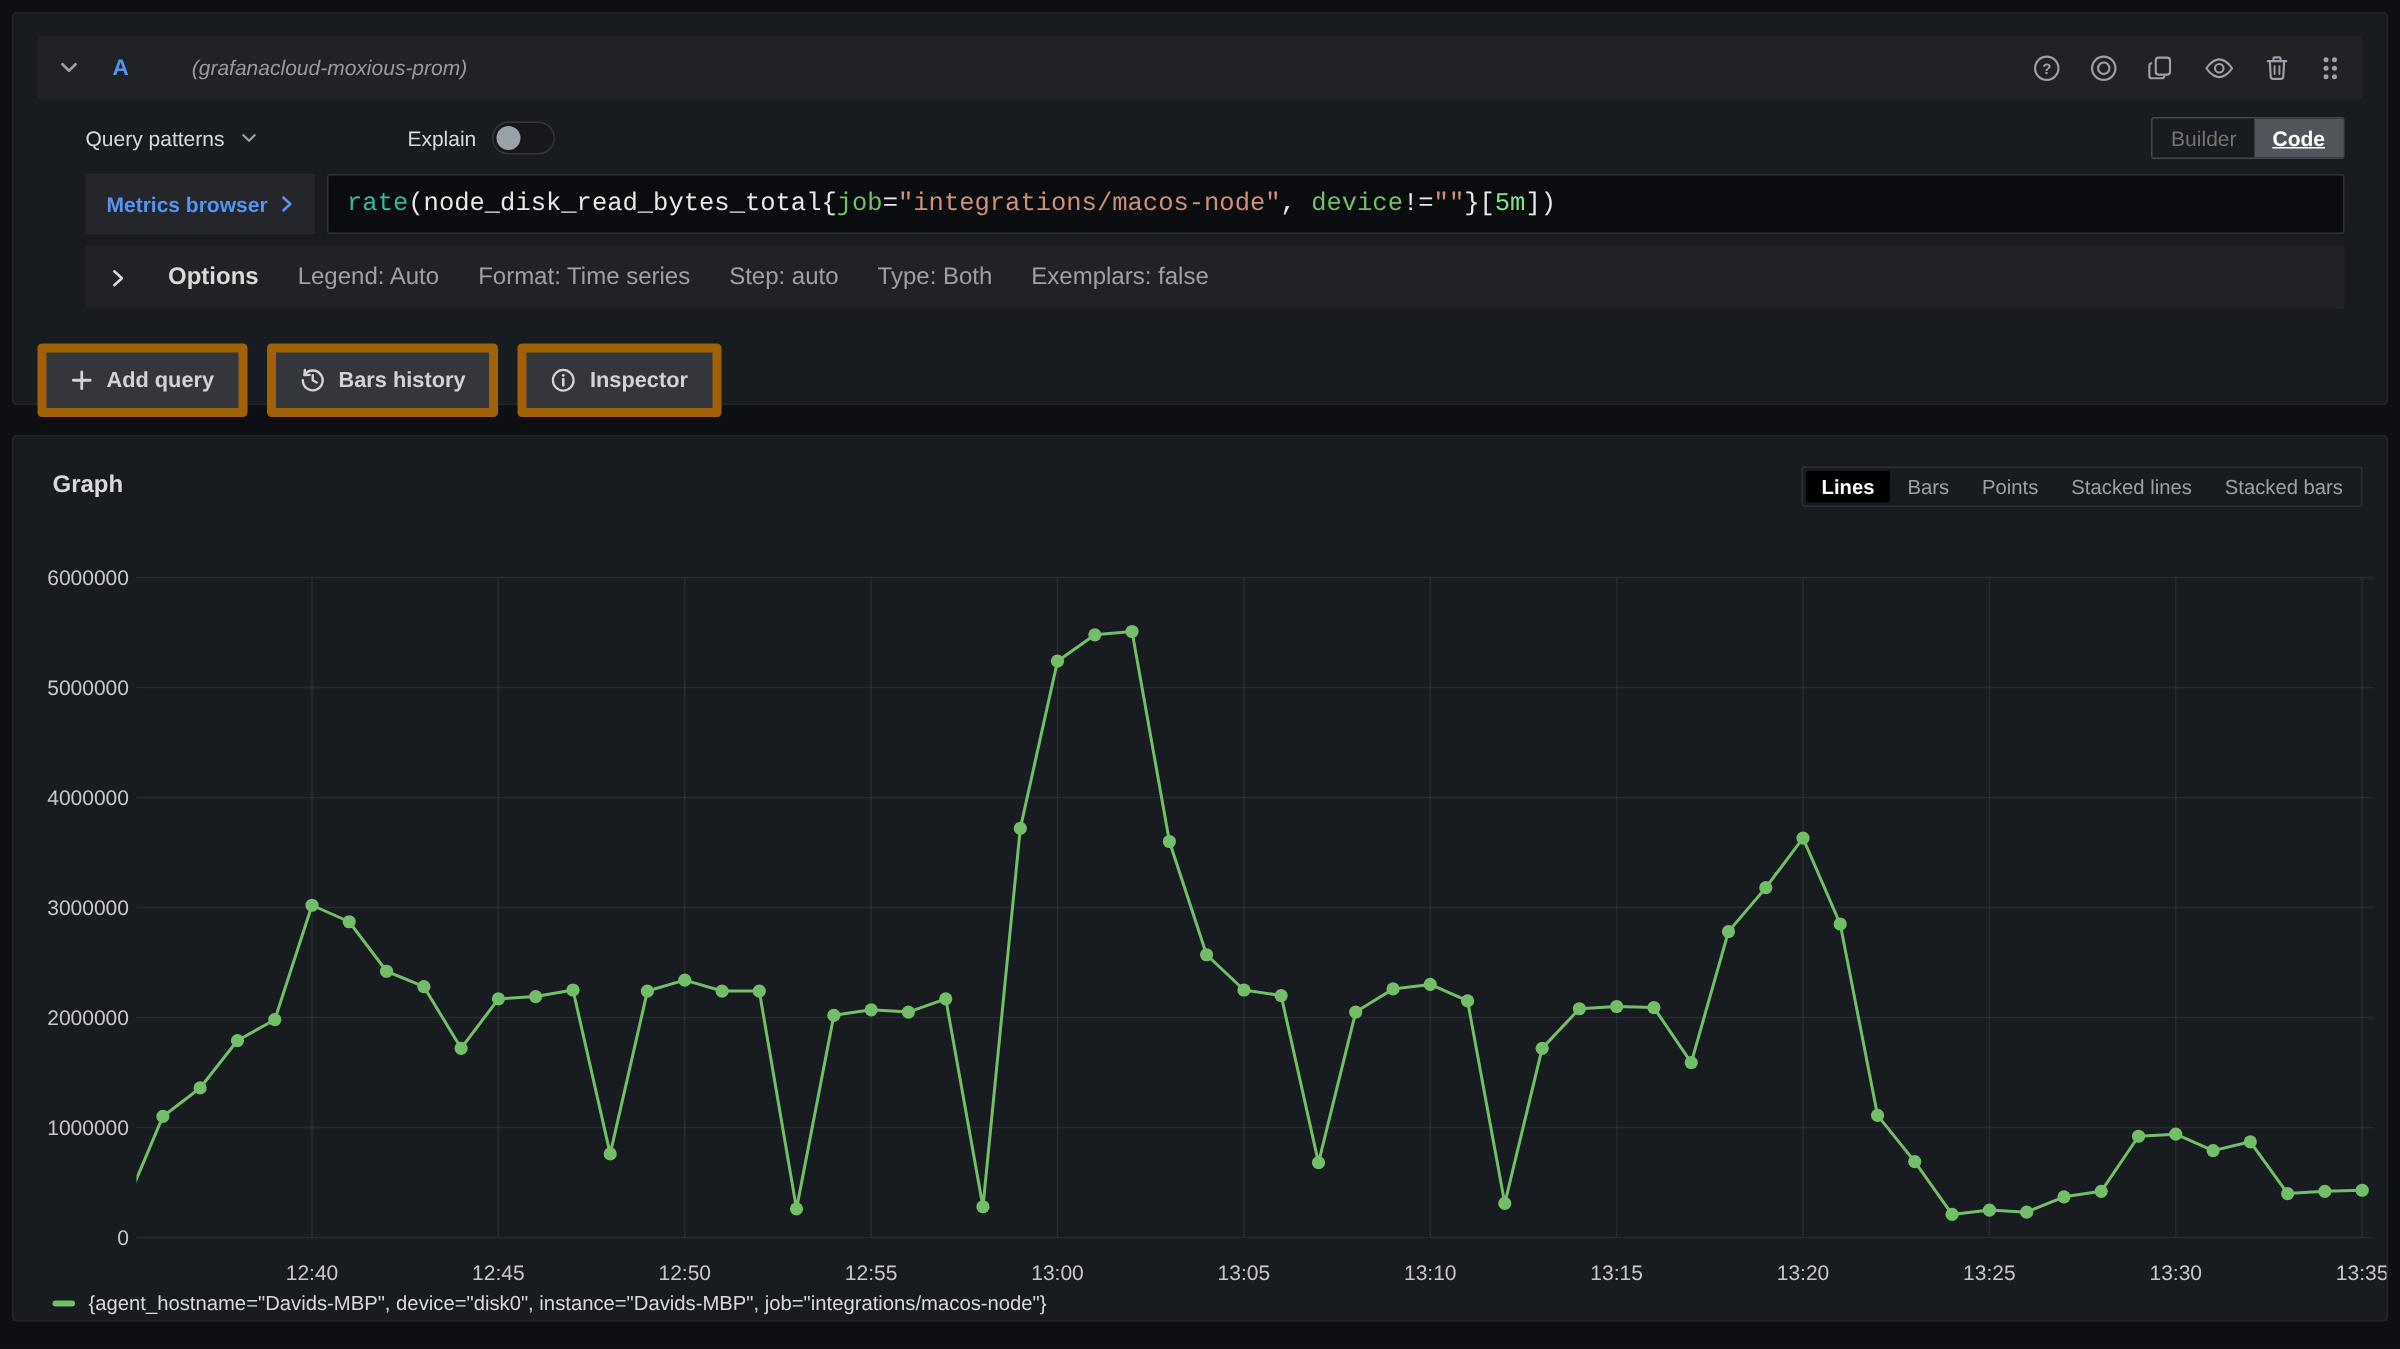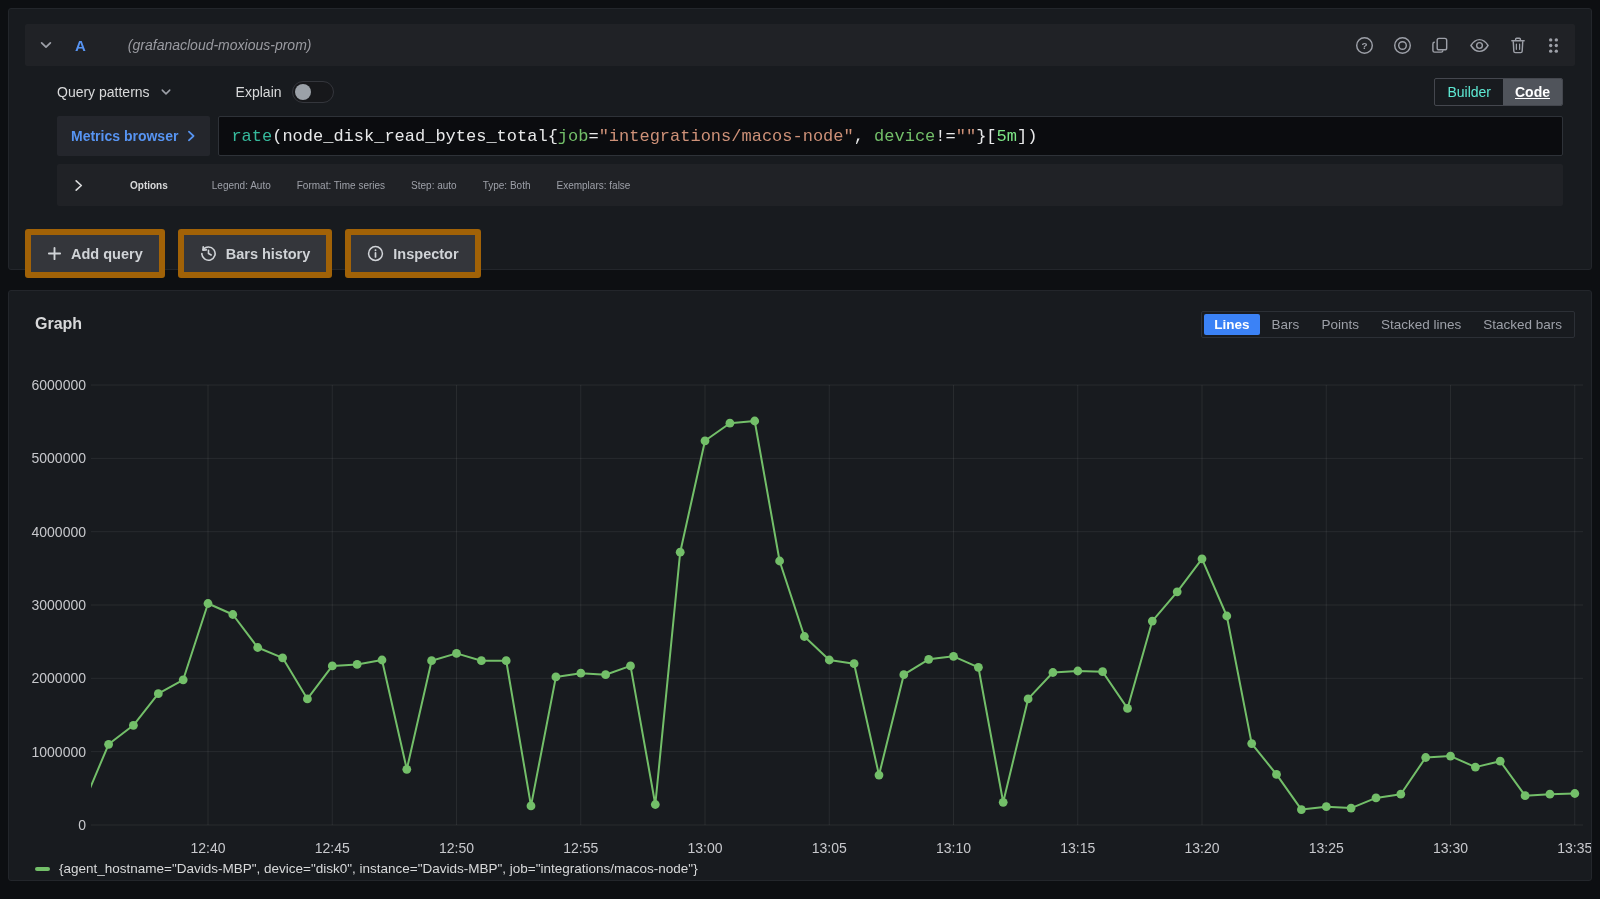--- a/index.html
+++ b/index.html
@@ -11,60 +11,60 @@
   
   .qheader{margin:15px 16px 0 16px;height:42px;background:#202226;border-radius:2px;
     display:flex;align-items:center;padding:0 14px;box-sizing:border-box;}
   .qheader .collapse{display:flex;align-items:center;cursor:pointer;color:#9da0a8;}
   .refid{color:#5794f2;font-weight:700;font-size:15px;margin-left:22px;}
   .ds-hint{color:#9a9ba1;font-style:italic;font-size:14px;margin-left:42px;}
   .hdr-icons{margin-left:auto;display:flex;align-items:center;gap:19px;color:#9da0a8;}
   .hdr-icons svg{display:block;cursor:pointer;}
 
   
-  .toolbar{margin:12px 28px 0 48px;height:28px;display:flex;align-items:center;font-size:14px;}
+  .toolbar{margin:12px 28px 0 48px;height:28px;display:flex;align-items:center;font-size:14px;gap:36px;}
   .qp{display:flex;align-items:center;gap:10px;cursor:pointer;color:#d8d9da;}
   .explain{display:flex;align-items:center;gap:10px;margin-left:64px;}
   .switch{width:40px;height:20px;border-radius:11px;background:#17181b;border:1px solid #34363c;
     position:relative;cursor:pointer;}
   .switch .knob{position:absolute;left:2px;top:2px;width:16px;height:16px;border-radius:50%;background:#9ba1a8;}
   .segmented{margin-left:auto;display:flex;border:1px solid #44474e;border-radius:2px;overflow:hidden;}
-  .segmented .seg{padding:5px 12px;font-size:14px;color:#5eead4;cursor:pointer;}
+  .segmented .seg{padding:5px 12px;font-size:14px;color:#737373;cursor:pointer;}
   .segmented .seg.active{background:#50545b;color:#ffffff;font-weight:700;text-decoration:underline;}
 
   
   .query-row{margin:10px 28px 0 48px;display:flex;gap:8px;align-items:stretch;}
   .metrics-browser{background:#24262c;border-radius:2px;display:flex;align-items:center;gap:8px;
     padding:0 14px;color:#5794f2;font-weight:700;font-size:14px;cursor:pointer;white-space:nowrap;}
   .code-box{flex:1;background:#0b0c0f;border:1px solid #2e3238;border-radius:2px;
     display:flex;align-items:center;padding:0 12px;height:40px;box-sizing:border-box;
     font-family:"Liberation Mono","DejaVu Sans Mono",monospace;font-size:17px;white-space:pre;}
   .q-pl{color:#e8e9ea;} .q-fn{color:#36b99c;} .q-lbl{color:#73bf69;} .q-str{color:#ce9178;} .q-dur{color:#7ee787;}
 
   
   .options-row{margin:8px 28px 0 48px;height:42px;background:#202226;border-radius:2px;
-    display:flex;align-items:center;padding:0 16px;gap:44px;font-size:10px;box-sizing:border-box;}
+    display:flex;align-items:center;padding:0 16px;gap:26px;font-size:16px;box-sizing:border-box;}
   .options-row .opt-label{font-weight:700;color:#d8d9da;margin-left:2px;}
   .options-row .stat{color:#9da0a8;}
   .options-row .chev{color:#d8d9da;display:flex;align-items:center;cursor:pointer;}
 
   
   .actions{margin:23px 16px 0 16px;display:flex;gap:13px;}
   .btn{background:#34363b;border:6px solid #a16207;border-radius:3px;height:37px;
     display:flex;align-items:center;gap:9px;padding:0 16px;font-size:14.5px;font-weight:700;
     color:#d0d3d7;cursor:pointer;}
   .btn svg{display:block;}
 
   
   .gheader{position:absolute;left:0;top:0;width:100%;height:52px;display:flex;align-items:center;
     padding:14px 16px 0 26px;box-sizing:border-box;}
   .gtitle{font-size:16px;font-weight:700;color:#d8d9da;}
   .modes{margin-left:auto;display:flex;border:1px solid #2c3036;border-radius:2px;padding:2px;gap:2px;}
   .mode{padding:3px 10px;font-size:13.5px;color:#9da0a8;cursor:pointer;border-radius:2px;white-space:nowrap;}
-  .mode.active{background:#3b82f6;color:#ffffff;font-weight:700;}
+  .mode.active{background:#000000;color:#ffffff;font-weight:700;}
   #chart-svg{position:absolute;left:0;top:55px;}
   .glegend{position:absolute;left:26px;top:570px;display:flex;align-items:center;gap:9px;font-size:13.5px;color:#d8d9da;}
   .swatch{width:15px;height:4px;border-radius:2px;}
   .axis-label{fill:#c7c8cc;font-family:"Liberation Sans",sans-serif;font-size:14px;}
   .gridline{stroke:rgba(255,255,255,0.07);stroke-width:1;}
 </style>
 </head>
 <body>
 
 <div class="panel" id="query-panel">

